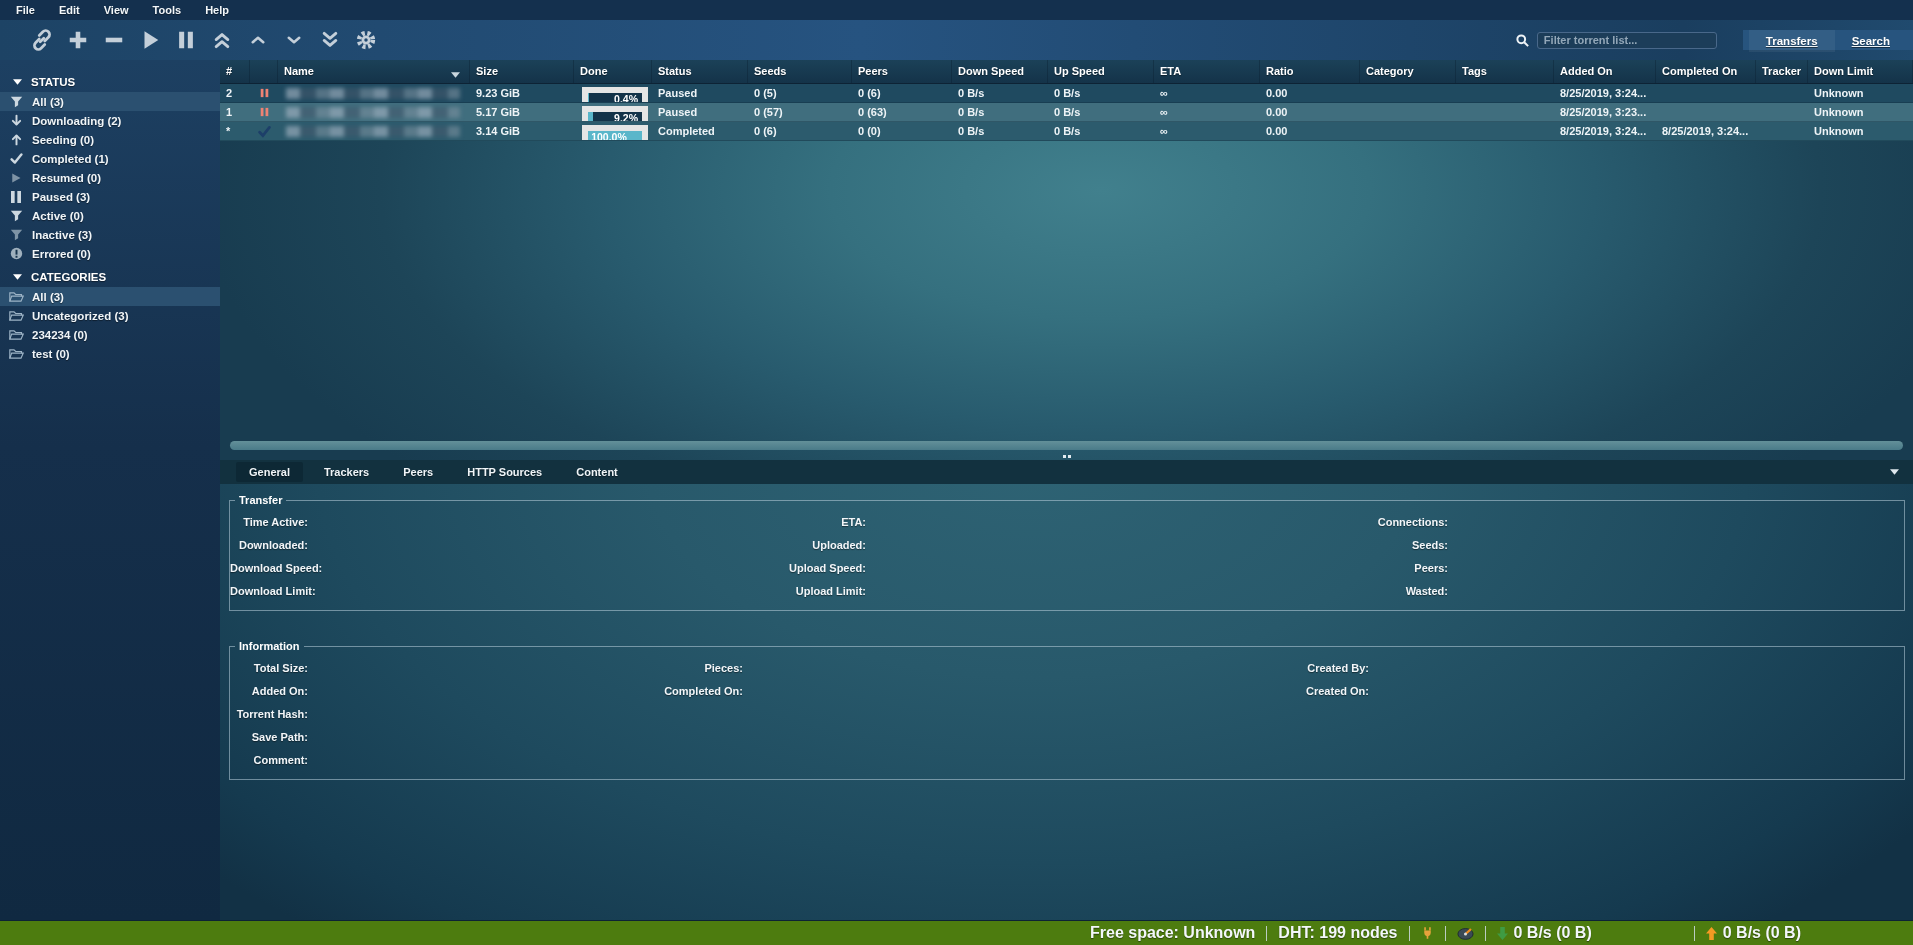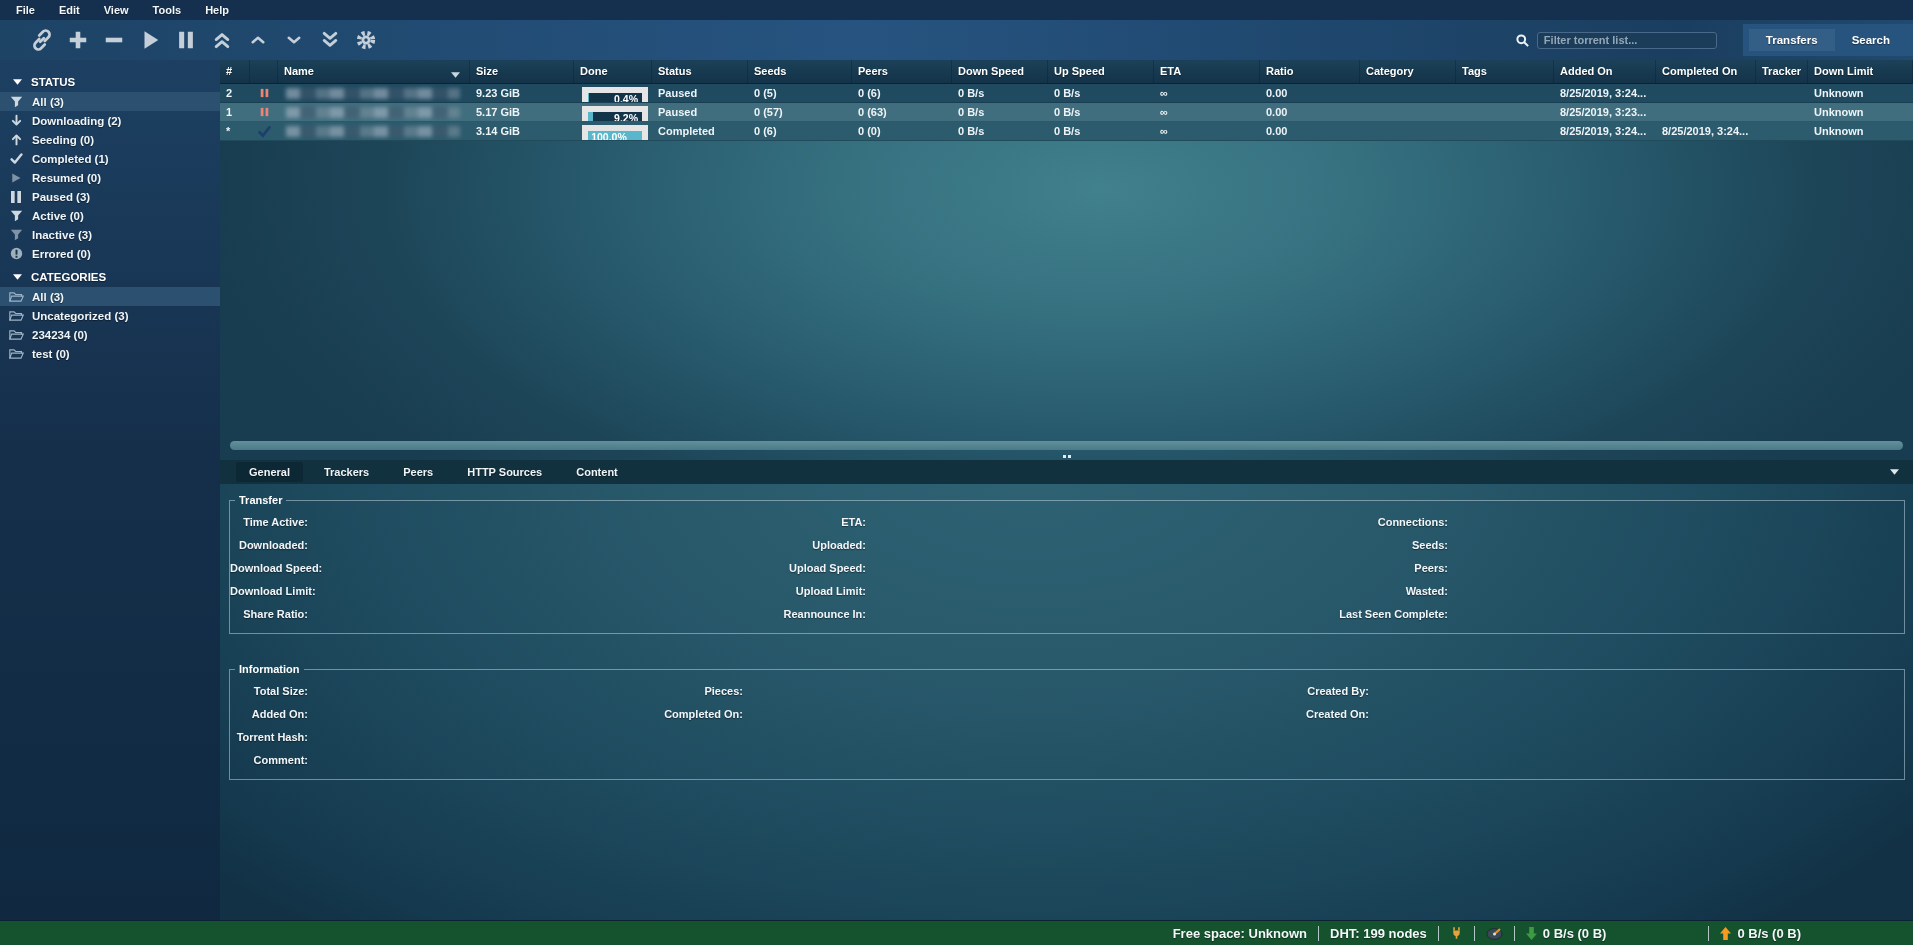--- a/index.html
+++ b/index.html
@@ -16,21 +16,21 @@
   
   .toolbar{height:40px;flex-shrink:0;display:flex;align-items:center;padding-left:24px;
            background:linear-gradient(90deg,#1d4365 0%,#265380 45%,#1a3e5f 88%,#204a6e 100%);}
   .tbtn{width:26px;height:26px;margin:0 5px;background:none;border:none;padding:0;color:#c4cfd9;
         display:flex;align-items:center;justify-content:center;cursor:pointer;}
   .toolbar-right{margin-left:auto;display:flex;align-items:center;height:100%;}
   .search-glyph{color:#eef3f7;margin-right:7px;display:flex;}
   .filter-input{width:180px;height:17px;background:#1c3d59;border:1px solid #49688a;border-radius:3px;
         color:#dde6ec;font-size:11px;padding:0 6px;font-family:"Liberation Sans",sans-serif;}
   .filter-input::placeholder{color:#93a7b8;font-weight:bold;}
-  .top-tabs{display:flex;align-items:center;height:32px;background:#27547e;margin-left:26px;padding:0 6px;}
+  .top-tabs{display:flex;align-items:flex-start;height:20px;background:#27547e;margin-left:26px;padding:0 6px;text-decoration:underline;}
   .top-tab{font-size:11.5px;padding:5px 17px;color:#fff;cursor:pointer;}
   .top-tab.active{background:rgba(255,255,255,.06);}
 
   
   .body{flex:1;display:flex;min-height:0;}
   .sidebar{width:220px;flex-shrink:0;padding-top:8px;
            background:linear-gradient(180deg,#1d4062 0%,#152f4b 45%,#102941 100%);}
   .side-header{display:flex;align-items:center;height:20px;margin-top:4px;padding-left:13px;gap:9px;
                font-size:11.5px;color:#ffffff;cursor:pointer;}
   .side-item{display:flex;align-items:center;height:19px;padding-left:8px;gap:8px;font-size:11.5px;
@@ -76,22 +76,22 @@
   fieldset{border:1px solid rgba(186,208,220,.55);margin:10px 8px 15px 9px;padding:4px 0 8px;}
   fieldset.info{margin-top:14px;}
   legend{font-size:11px;color:#fff;margin-left:5px;padding:0 4px;}
   .frow{display:grid;height:23px;align-items:center;}
   .t-grid{grid-template-columns:78px 558px 582px 1fr;}
   .i-grid{grid-template-columns:78px 435px 626px 1fr;}
   .s-grid{grid-template-columns:78px 1fr;}
   .flabel{font-size:11px;color:#f2f6f9;text-align:right;white-space:nowrap;}
 
   
-  .statusbar{height:25px;flex-shrink:0;background:#14532d;border-top:1px solid #0c2235;
-     display:flex;align-items:center;justify-content:flex-end;padding-right:112px;font-size:13px;color:#f3f7fa;}
+  .statusbar{height:25px;flex-shrink:0;background:#4d7c0f;border-top:1px solid #0c2235;
+     display:flex;align-items:center;justify-content:flex-end;padding-right:112px;font-size:16px;color:#f3f7fa;}
   .vsep{width:1px;height:15px;background:#cfdae2;opacity:.85;margin:0 11px;}
   .sb-grp{display:flex;align-items:center;gap:6px;}
   .wide-gap{margin-left:102px;}
 </style>
 </head>
 <body>
 
 <div class="app">
 
   <div class="menubar txt-sh" id="menubar">
@@ -533,43 +533,41 @@
               <div class="frow t-grid">
                 <span class="flabel txt-sh">Download Speed:</span>
                 <span class="flabel txt-sh">Upload Speed:</span>
                 <span class="flabel txt-sh">Peers:</span>
               </div>
               <div class="frow t-grid">
                 <span class="flabel txt-sh">Download Limit:</span>
                 <span class="flabel txt-sh">Upload Limit:</span>
                 <span class="flabel txt-sh">Wasted:</span>
               </div>
-              <div class="frow t-grid">
-                <span class="flabel txt-sh">Share Ratio:</span>
-                <span class="flabel txt-sh">Reannounce In:</span>
-                <span class="flabel txt-sh">Last Seen Complete:</span>
-              </div>
             </div>
         </fieldset>
 
         <fieldset class="info">
           <legend>Information</legend>
           <div id="info-rows">
               <div class="frow i-grid">
                 <span class="flabel txt-sh">Total Size:</span>
                 <span class="flabel txt-sh">Pieces:</span>
                 <span class="flabel txt-sh">Created By:</span>
               </div>
               <div class="frow i-grid">
                 <span class="flabel txt-sh">Added On:</span>
                 <span class="flabel txt-sh">Completed On:</span>
                 <span class="flabel txt-sh">Created On:</span>
               </div>
               <div class="frow s-grid">
                 <span class="flabel txt-sh">Torrent Hash:</span>
+              </div>
+              <div class="frow s-grid">
+                <span class="flabel txt-sh">Save Path:</span>
               </div>
               <div class="frow s-grid">
                 <span class="flabel txt-sh">Comment:</span>
               </div>
             </div>
         </fieldset>
       </div>
     </div>
   </div>
 

